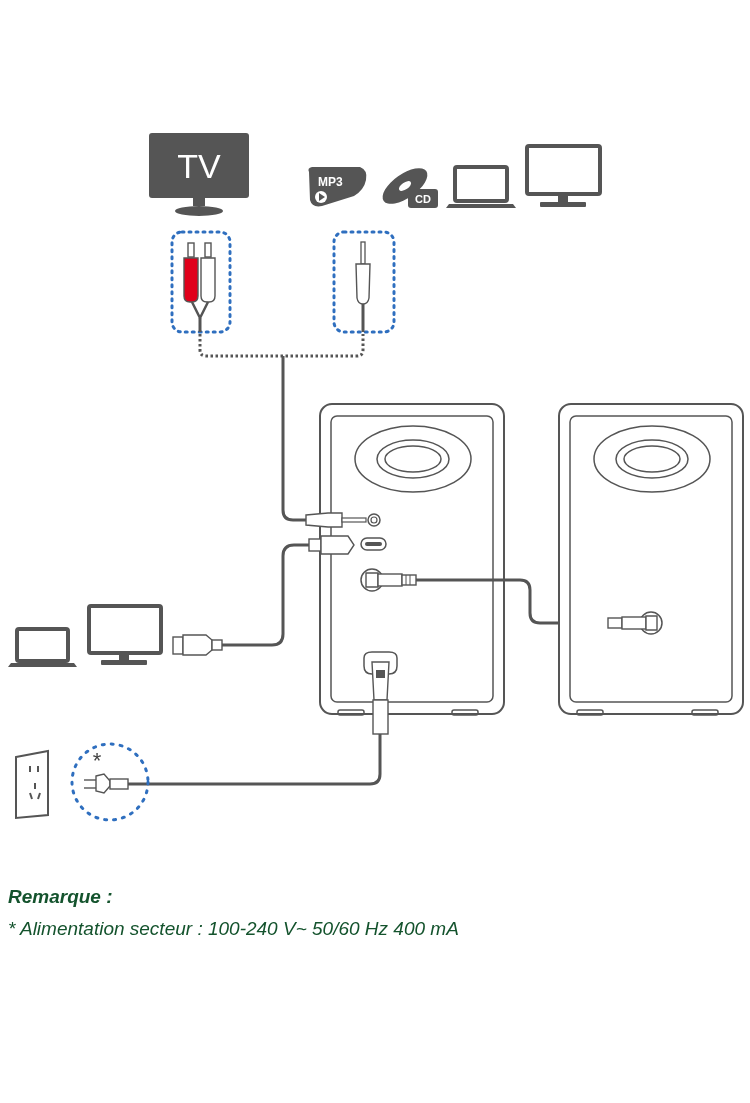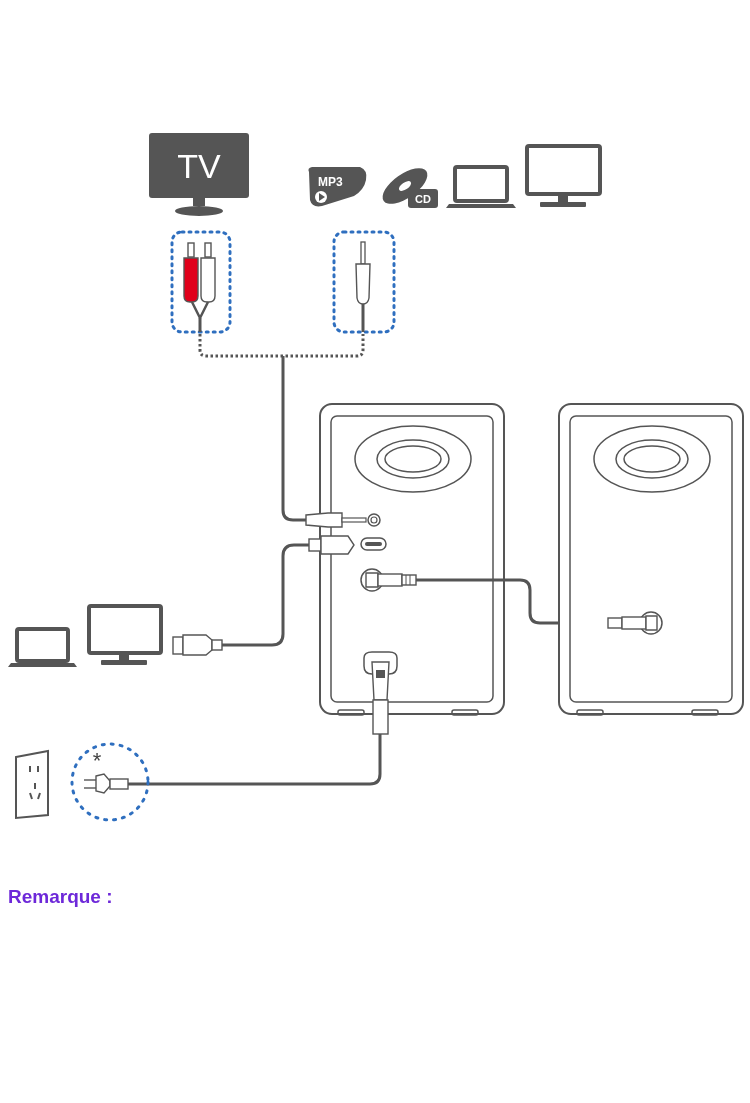--- a/index.html
+++ b/index.html
@@ -1,18 +1,18 @@
 <!DOCTYPE html>
 <html><head>
 <meta charset="utf-8">
 <style>
   html, body { margin: 0; padding: 0; background: #ffffff; }
   body { width: 750px; height: 1103px; position: relative; overflow: hidden; font-family: "Liberation Sans", sans-serif; }
   #diagram { position: absolute; left: 0; top: 0; width: 750px; height: 870px; }
-  .notes { position: absolute; left: 8px; top: 886px; color: #6d28d9; }
+  .notes { position: absolute; left: 8px; top: 886px; color: #14532d; font-style: italic; }
   .notes .title { font-weight: bold; font-size: 19px; margin-bottom: 6px; }
   .notes .line { font-size: 19px; line-height: 29px; }
   .tvtext { font-family: "Liberation Sans", sans-serif; font-size: 34px; fill: #ffffff; }
   .badge { font-family: "Liberation Sans", sans-serif; font-weight: bold; fill: #ffffff; }
   .ast { font-family: "Liberation Sans", sans-serif; font-size: 22px; fill: #444; }
 </style>
 </head>
 <body>
 
 <svg id="diagram" viewBox="0 0 750 870" xmlns="http://www.w3.org/2000/svg">
@@ -157,13 +157,14 @@
   <g>
     <line x1="84" y1="780" x2="96" y2="780" stroke="#555" stroke-width="1.4"></line>
     <line x1="84" y1="788" x2="96" y2="788" stroke="#555" stroke-width="1.4"></line>
     <path d="M96 776 L104 774 L110 781 L110 786 L104 793 L96 791 Z" fill="#fff" stroke="#555" stroke-width="1.4"></path>
     <rect x="110" y="779" width="18" height="10" fill="#fff" stroke="#555" stroke-width="1.4"></rect>
   </g>
 </svg>
 
 <div class="notes">
   <div class="title">Remarque :</div>
+  <div class="line">* Alimentation secteur : 100-240 V~ 50/60 Hz 400 mA</div>
 </div>
 
 </body></html>

